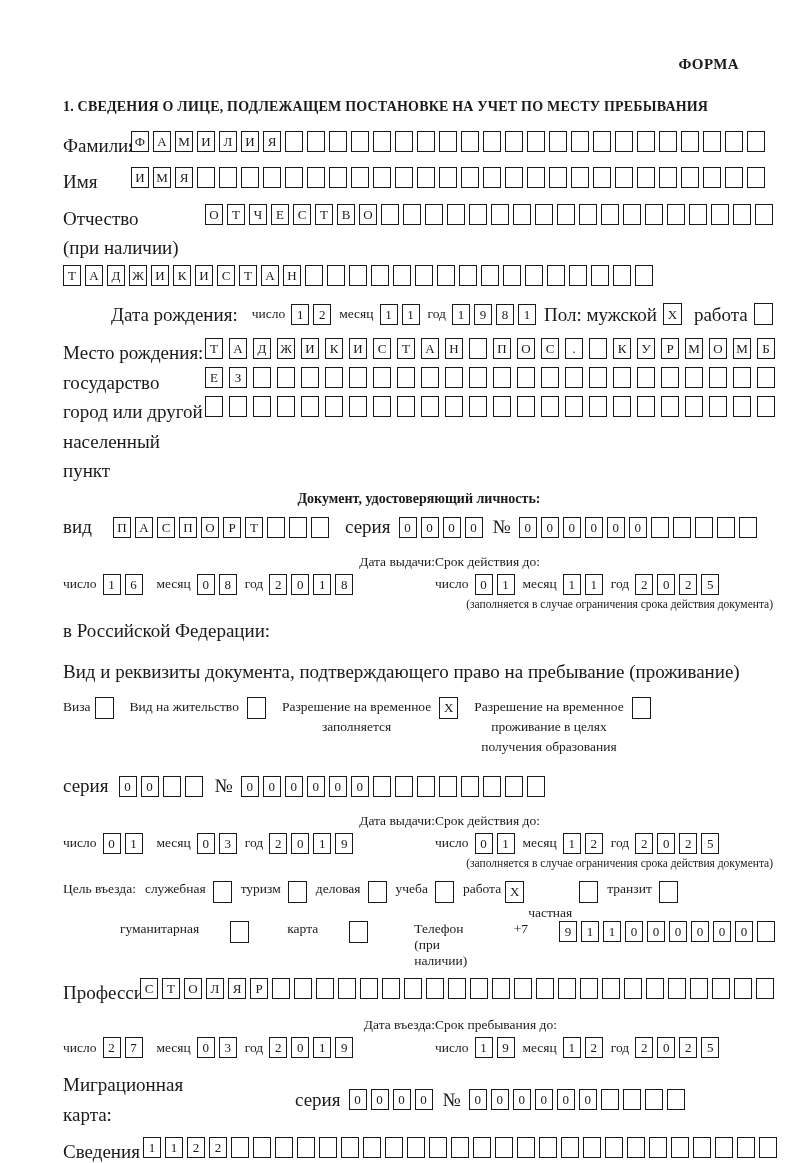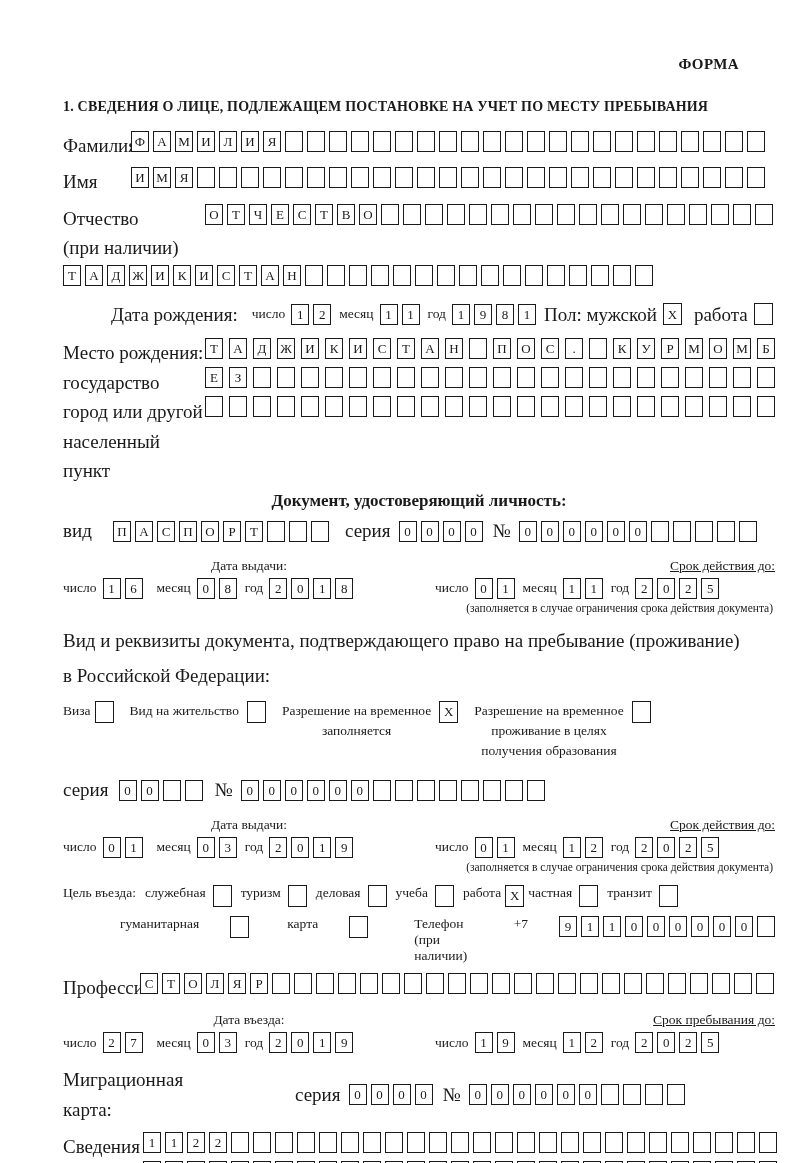--- a/index.html
+++ b/index.html
@@ -35,27 +35,27 @@
   .cb .cell { flex-basis:19px; width:19px; height:22px; }
 
   .w68  { width:68px; }  .w77 { width:77px; }  .w80 { width:80px; }
   .w115 { width:115px; } .w142 { width:142px; }
   .stack > .cells { margin-top:0; }
   .stack > .cells + .cells { margin-top:8px; }
 
   .dgrp { display:flex; align-items:center; font-size:13.5px; flex-shrink:0; }
   .dgrp .dl { margin:0 6px 0 0; }
   .dhead { display:flex; font-size:13.5px; margin-top:12px; }
-  .dh-left { width:372px; text-align:center; }
-  .dh-right { flex:1; text-align:right;text-decoration:underline; }
+  .dh-left { width:372px; text-align:right; }
+  .dh-right { flex:1; text-align:left; }
   .dates { display:flex; margin-top:4px; align-items:center; }
   .dates .left { width:372px; display:flex; }
   .note { font-size:11.5px; text-align:right; margin-top:3px; padding-right:2px; }
 
-  .center-head { text-align:center; font-weight:bold; font-size:17px; margin-top:10px; }
+  .center-head { text-align:center; font-weight:bold; font-size:14px; margin-top:10px; }
 
   .opts { display:flex; align-items:flex-start; margin-top:10px; font-size:13.5px; }
   .opt { display:flex; align-items:flex-start; margin-right:16px; }
   .opt .olbl { text-align:center; line-height:1.5; }
   .opt .cb { margin-left:8px; }
 
   .purpose { display:flex; align-items:flex-start; font-size:13.5px; flex-wrap:nowrap; }
   .purpose .plbl { margin-left:9px; }
   .purpose .cb { margin-left:7px; } .gap10 { width:10px; } .gap14 { width:14px; }
   .mt12 { margin-top:12px; } .mt14 { margin-top:14px; } .mt16 { margin-top:16px; }
@@ -409,22 +409,22 @@
       <span class="cells">
           <span class="cell">2</span>
           <span class="cell">0</span>
           <span class="cell">2</span>
           <span class="cell">5</span>
         </span>
     </span>
   </div>
   <div class="note">(заполняется в случае ограничения срока действия документа)</div>
 
+  <div class="lbl" style="margin-top:6px;">в Российской Федерации:</div>
   <div class="lbl mt12">Вид и реквизиты документа, подтверждающего право на пребывание (проживание)</div>
-  <div class="lbl" style="margin-top:6px;">в Российской Федерации:</div>
 
   <div class="opts">
     <span class="opt">
       <span class="olbl">Виза</span>
       <span class="cells cb" style="margin-left:4px;">
           <span class="cell"></span>
         </span>
     </span>
     <span class="opt">
       <span class="olbl">Вид на жительство</span>
@@ -544,31 +544,31 @@
         <span class="cell"></span>
       </span>
     <span class="plbl">учеба</span>
     <span class="cells cb">
         <span class="cell"></span>
       </span>
     <span class="plbl">работа</span>
     <span class="cells cb" style="margin-left:4px;">
         <span class="cell">X</span>
       </span>
-    <span class="plbl" style="margin-left:4px;">частная</span>
+    <span class="plbl" style="margin-left:4px;margin-top:24px;">частная</span>
     <span class="cells cb">
         <span class="cell"></span>
       </span>
     <span class="plbl">транзит</span>
     <span class="cells cb">
         <span class="cell"></span>
       </span>
   </div>
 
-  <div class="row purpose" style="margin-top:9px; padding-left:57px;gap:24px;">
+  <div class="row purpose" style="margin-top:0; padding-left:57px;gap:24px;">
     <span>гуманитарная</span>
     <span class="cells cb">
         <span class="cell"></span>
       </span>
     <span class="plbl" style="margin-left:14px;">карта</span>
     <span class="cells cb">
         <span class="cell"></span>
       </span>
     <span class="plbl" style="margin-left:22px;">Телефон (при наличии)</span>
     <span class="plbl" style="margin-left:18px;">+7</span>

